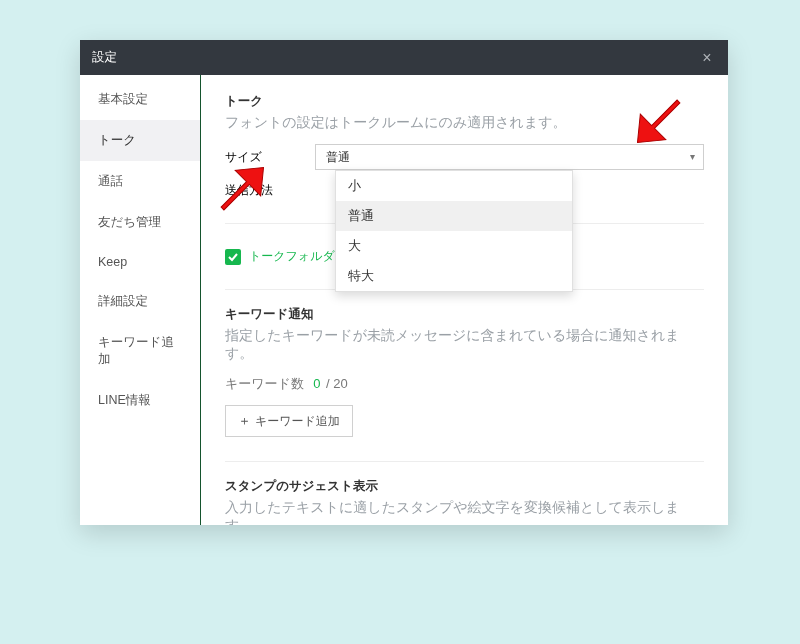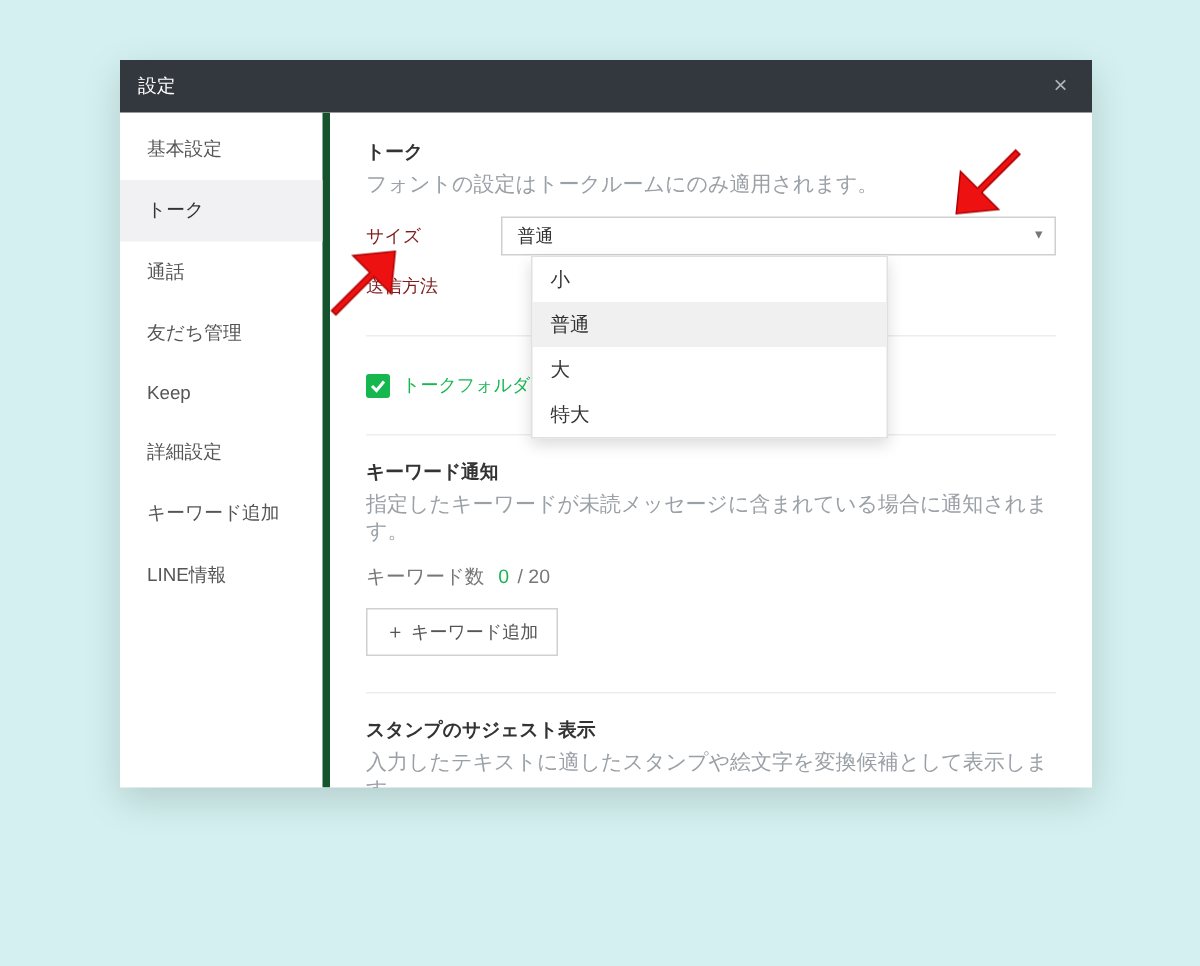--- a/index.html
+++ b/index.html
@@ -39,22 +39,22 @@
     cursor: pointer;
     width: 18px;
     text-align: center;
   }
   .body {
     flex: 1;
     display: flex;
     overflow: hidden;
   }
   .sidebar {
-    width: 140px;
-    border-right: 5px solid #14532d;
+    width: 121px;
+    border-right: 1px solid #14532d;
     padding-top: 4px;
   }
   .side-item {
     font-size: 12.5px;
     color: #555;
     padding: 12px 18px;
     cursor: pointer;
   }
   .side-item.active {
     background: #f1f1f3;
@@ -78,21 +78,21 @@
     margin-bottom: 12px;
   }
   .row {
     display: flex;
     align-items: center;
     font-size: 12px;
     margin-bottom: 12px;
   }
   .row-label {
     width: 90px;
-    color: #7f1d1d;
+    color: #000000;
   }
   .select-wrap {
     position: relative;
     flex: 1;
   }
   .select-box {
     border: 1px solid #cfcfcf;
     height: 26px;
     line-height: 24px;
     padding: 0 10px;

